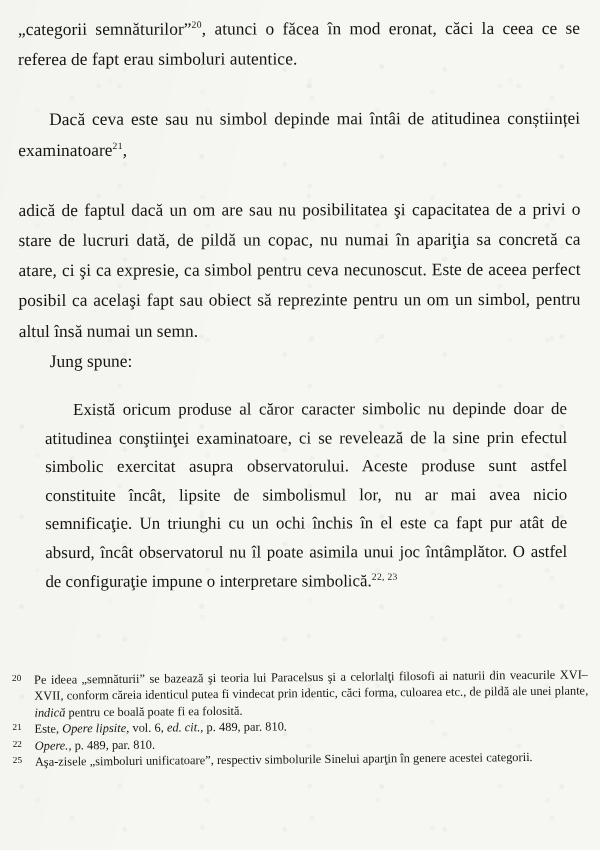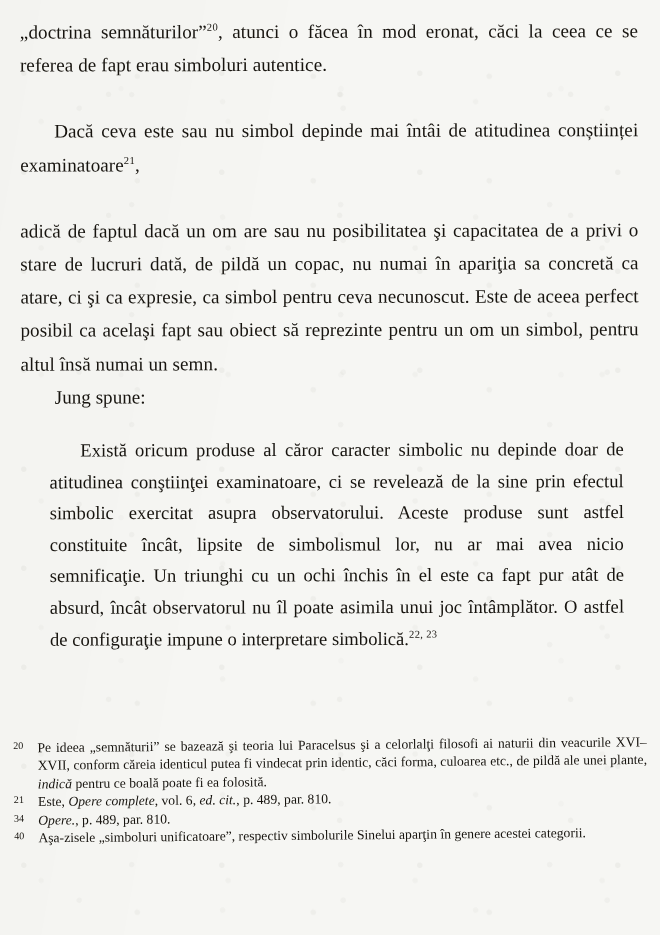--- a/index.html
+++ b/index.html
@@ -128,21 +128,21 @@
 </style>
 </head>
 <body>
 
 <div class="page">
 
   <div class="scan-noise"></div>
 
   <div class="body-block skew-body">
 
-    <p class="para"><span>„doctrina semnăturilor”</span><sup class="fn">20</sup><span>, atunci o făcea în mod eronat, căci la ceea ce se referea de fapt erau simboluri autentice.</span></p>
+    <p class="para"><span>„categorii semnăturilor”</span><sup class="fn">20</sup><span>, atunci o făcea în mod eronat, căci la ceea ce se referea de fapt erau simboluri autentice.</span></p>
 
     <div class="gap-lg"></div>
 
     <p class="para indent"><span>Dacă ceva este sau nu simbol depinde mai întâi de atitudinea conștiinței examinatoare</span><sup class="fn">21</sup><span>,</span></p>
 
     <div class="gap-lg"></div>
 
     <p class="para">adică de faptul dacă un om are sau nu posibilitatea şi capacitatea de a privi o stare de lucruri dată, de pildă un copac, nu numai în apariţia sa concretă ca atare, ci şi ca expresie, ca simbol pentru ceva necunoscut. Este de aceea perfect posibil ca acelaşi fapt sau obiect să reprezinte pentru un om un simbol, pentru altul însă numai un semn.</p>
 
     <p class="jung-line">Jung spune:</p>
@@ -152,26 +152,26 @@
     <p><span>Există oricum produse al căror caracter simbolic nu depinde doar de atitudinea conştiinţei examinatoare, ci se revelează de la sine prin efectul simbolic exercitat asupra observatorului. Aceste produse sunt astfel constituite încât, lipsite de simbolismul lor, nu ar mai avea nicio semnificaţie. Un triunghi cu un ochi închis în el este ca fapt pur atât de absurd, încât observatorul nu îl poate asimila unui joc întâmplător. O astfel de configuraţie impune o interpretare simbolică.</span><sup class="fn">22, 23</sup></p>
   </div>
 
   <div class="footnotes skew-bottom">
 
     <div class="fn-row">
       <span class="fn-num">20</span><span>Pe ideea „semnăturii” se bazează şi teoria lui Paracelsus şi a celorlalţi filosofi ai naturii din veacurile XVI–XVII, conform căreia identicul putea fi vindecat prin identic, căci forma, culoarea etc., de pildă ale unei plante, </span><i>indică</i><span> pentru ce boală poate fi ea folosită.</span>
     </div>
 
     <div class="fn-row">
-      <span class="fn-num">21</span><span>Este, </span><i>Opere complete</i><span>, vol. 6, </span><i>ed. cit.</i><span>, p. 489, par. 810.</span>
+      <span class="fn-num">21</span><span>Este, </span><i>Opere lipsite</i><span>, vol. 6, </span><i>ed. cit.</i><span>, p. 489, par. 810.</span>
     </div>
 
     <div class="fn-row">
-      <span class="fn-num">34</span><i>Opere.</i><span>, p. 489, par. 810.</span>
+      <span class="fn-num">22</span><i>Opere.</i><span>, p. 489, par. 810.</span>
     </div>
 
     <div class="fn-row">
-      <span class="fn-num">40</span><span>Aşa-zisele „simboluri unificatoare”, respectiv simbolurile Sinelui aparţin în genere acestei categorii.</span>
+      <span class="fn-num">25</span><span>Aşa-zisele „simboluri unificatoare”, respectiv simbolurile Sinelui aparţin în genere acestei categorii.</span>
     </div>
 
   </div>
 
 </div>
 
 </body></html>

